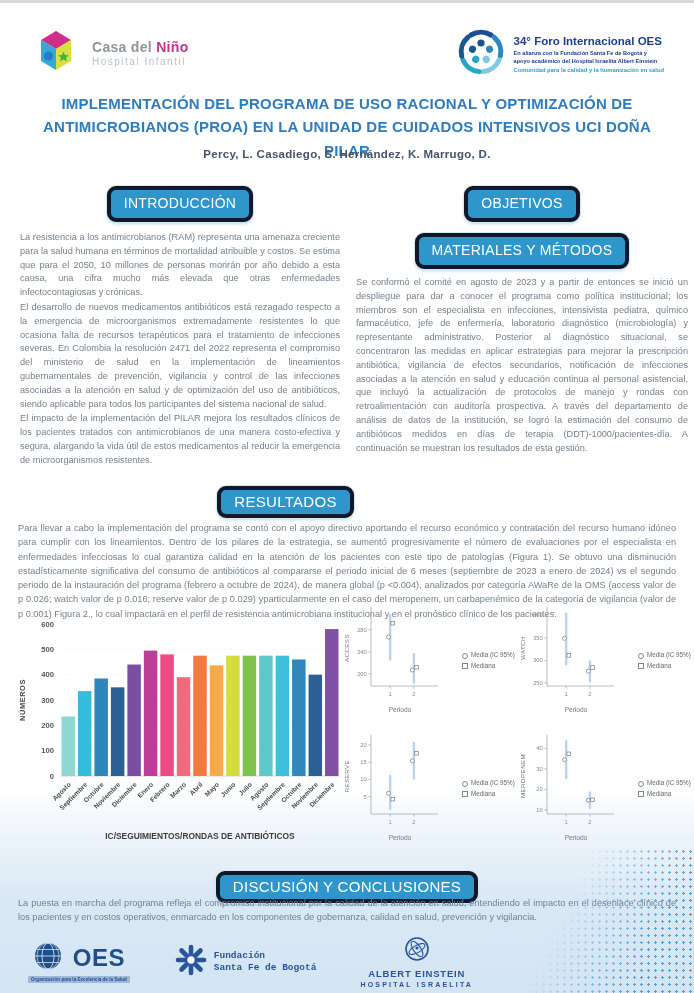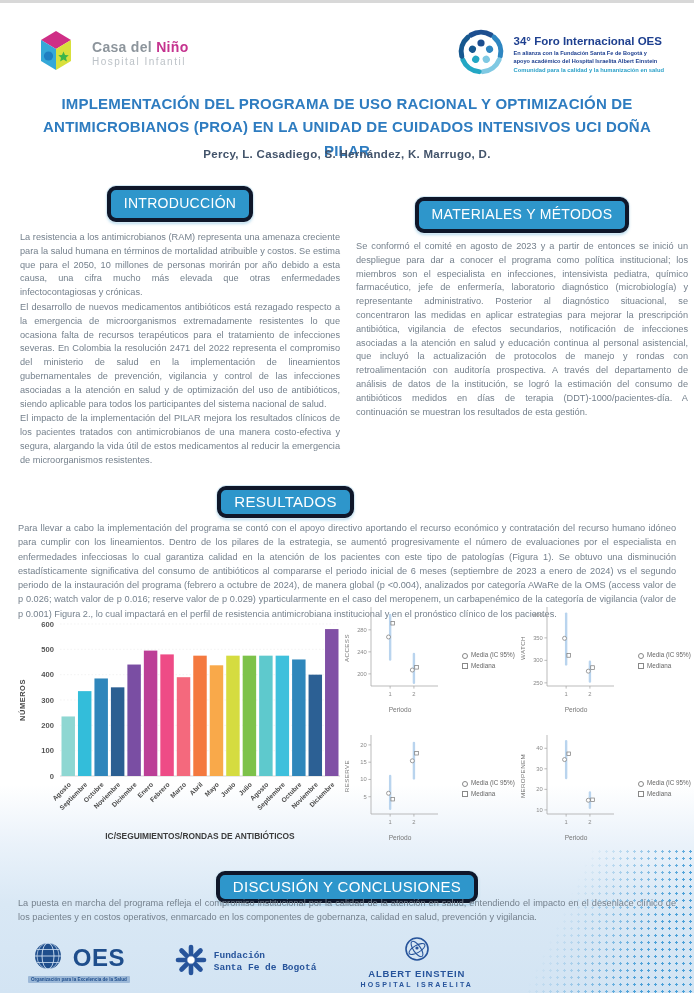--- a/index.html
+++ b/index.html
@@ -129,20 +129,21 @@
 <div class="authors">Percy, L. Casadiego, S. Hernández, K. Marrugo, D.</div>
 
 <div class="col left-col">
   <div class="badge-row"><span class="badge">INTRODUCCIÓN</span></div>
   <p>La resistencia a los antimicrobianos (RAM) representa una amenaza creciente para la salud humana en términos de mortalidad atribuible y costos. Se estima que para el 2050, 10 millones de personas morirán por año debido a esta causa, una cifra mucho más elevada que otras enfermedades infectocontagiosas y crónicas.</p>
   <p>El desarrollo de nuevos medicamentos antibióticos está rezagado respecto a la emergencia de microorganismos extremadamente resistentes lo que ocasiona falta de recursos terapéuticos para el tratamiento de infecciones severas. En Colombia la resolución 2471 del 2022 representa el compromiso del ministerio de salud en la implementación de lineamientos gubernamentales de prevención, vigilancia y control de las infecciones asociadas a la atención en salud y de optimización del uso de antibióticos, siendo aplicable para todos los participantes del sistema nacional de salud.</p>
   <p>El impacto de la implementación del PILAR mejora los resultados clínicos de los pacientes tratados con antimicrobianos de una manera costo-efectiva y segura, alargando la vida útil de estos medicamentos al reducir la emergencia de microorganismos resistentes.</p>
 </div>
 
 <div class="col right-col">
+  <div class="badge-row"><span class="badge">OBJETIVOS</span></div>
   <div class="badge-row mid-badge"><span class="badge">MATERIALES Y MÉTODOS</span></div>
   <p>Se conformó el comité en agosto de 2023 y a partir de entonces se inició un despliegue para dar a conocer el programa como política institucional; los miembros son el especialista en infecciones, intensivista pediatra, químico farmacéutico, jefe de enfermería, laboratorio diagnóstico (microbiología) y representante administrativo. Posterior al diagnóstico situacional, se concentraron las medidas en aplicar estrategias para mejorar la prescripción antibiótica, vigilancia de efectos secundarios, notificación de infecciones asociadas a la atención en salud y educación continua al personal asistencial, que incluyó la actualización de protocolos de manejo y rondas con retroalimentación con auditoría prospectiva. A través del departamento de análisis de datos de la institución, se logró la estimación del consumo de antibióticos medidos en días de terapia (DDT)-1000/pacientes-día. A continuación se muestran los resultados de esta gestión.</p>
 </div>
 
 <div class="badge-row" style="position:absolute;top:486px;left:0;width:571px;">
   <span class="badge" style="font-size:15px;">RESULTADOS</span>
 </div>
 <div class="full-text" style="top:521px;">Para llevar a cabo la implementación del programa se contó con el apoyo directivo aportando el recurso económico y contratación del recurso humano idóneo para cumplir con los lineamientos. Dentro de los pilares de la estrategia, se aumentó progresivamente el número de evaluaciones por el especialista en enfermedades infecciosas lo cual garantiza calidad en la atención de los pacientes con este tipo de patologías (Figura 1). Se obtuvo una disminución estadísticamente significativa del consumo de antibióticos al compararse el periodo inicial de 6 meses (septiembre de 2023 a enero de 2024) vs el segundo periodo de la instauración del programa (febrero a octubre de 2024), de manera global (p &lt;0.004), analizados por categoría AWaRe de la OMS (access valor de p 0.026; watch valor de p 0.016; reserve valor de p 0.029) yparticularmente en el caso del meropenem, un carbapenémico de la categoría de vigilancia (valor de p 0.001) Figura 2., lo cual impactará en el perfil de resistencia antimicrobiana institucional y en el pronóstico clínico de los pacientes.</div>
 
 <div class="figura1" id="figura1"><svg width="334" height="230" font-family="Liberation Sans, DejaVu Sans, sans-serif">

